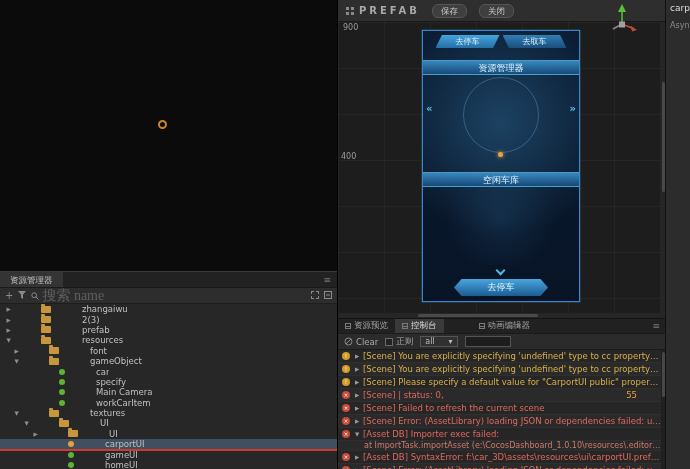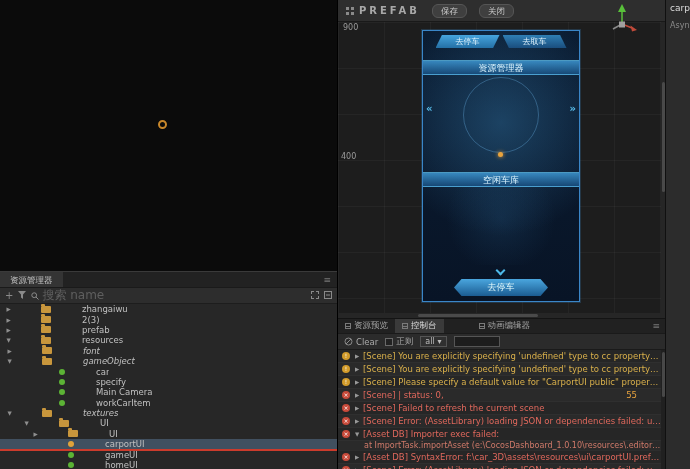--- a/index.html
+++ b/index.html
@@ -12,25 +12,25 @@
   .orb{position:absolute;left:158px;top:120px;width:9px;height:9px;border:2px solid #c8872b;border-radius:50%;}
 
   
   .assets{position:absolute;left:0;top:271px;width:337px;height:198px;background:#272727;border-top:1px solid #3a3a3a;}
   .a-tabbar{height:16px;background:#222;display:flex;align-items:stretch;border-bottom:1px solid #1a1a1a;}
   .a-tab{background:#343434;color:#c5c5c5;font-size:8.5px;line-height:16px;padding:0 10px;}
   .a-menu{margin-left:auto;color:#777;font-size:9px;line-height:16px;padding:0 6px;}
   .a-toolbar{height:16px;background:#2d2d2d;border-bottom:1px solid #1d1d1d;display:flex;align-items:center;gap:5px;padding:0 5px;}
   .tb-ic{color:#8a8a8a;font-size:10px;line-height:10px;}
   .tb-search{display:flex;align-items:center;gap:3px;flex:1;}
-  .ph{color:#5f5f5f;font-size:12px;}
+  .ph{color:#5f5f5f;font-size:14px;font-family:Liberation Serif, serif;}
   .tree{position:relative;height:166px;overflow:hidden;font-size:8.5px;color:#c0c0c0;}
   .trow{height:10.4px;display:flex;align-items:center;white-space:nowrap;gap:28px;}
   .trow.sel{background:#415060;}
-  .i0{padding-left:4px;}.i1{padding-left:5px;font-style:italic;}.i2{padding-left:22px;}.i3{padding-left:31px;}
+  .i0{padding-left:4px;}.i1{padding-left:12px;}.i2{padding-left:22px;}.i3{padding-left:31px;}
   .arr{width:9px;flex:none;font-size:5.5px;color:#8f8f8f;text-align:center;}
   .ficon{width:10px;height:7px;background:#c8963c;border-radius:1px;position:relative;margin-right:3px;flex:none;}
   .ficon::before{content:"";position:absolute;top:-2px;left:0;width:4px;height:2px;background:#c8963c;border-radius:1px 1px 0 0;}
   .dot{width:6px;height:6px;border-radius:50%;background:#5cb335;margin-right:3px;flex:none;}
   .dot.orange{background:#e0a23a;}
   .tl{overflow:hidden;text-overflow:ellipsis;}
   .redline{position:absolute;left:0;top:145px;width:337px;height:2px;background:#cc3b2c;}
 
   
   .right{position:absolute;left:337px;top:0;width:328px;height:469px;background:#1e1e1e;border-left:1px solid #000;}
@@ -86,21 +86,21 @@
   .c-tabs{height:15px;background:#212121;display:flex;align-items:stretch;border-bottom:1px solid #1a1a1a;}
   .c-tab{display:flex;align-items:center;padding:0 7px;font-size:8.5px;color:#a5a5a5;}
   .c-tab.active{background:#3a3a3a;color:#ddd;}
   .c-tab.gap{margin-left:28px;}
   .tic{width:6px;height:6px;border:1px solid #7a7a7a;margin-right:3px;flex:none;position:relative;}
   .tic::after{content:"";position:absolute;left:0;right:0;top:2px;height:1px;background:#7a7a7a;}
   .c-menu{margin-left:auto;color:#777;font-size:9px;line-height:15px;padding:0 6px;}
   .c-toolbar{height:16px;background:#2b2b2b;border-bottom:1px solid #1a1a1a;display:flex;align-items:center;gap:7px;padding:0 6px;font-size:8.5px;color:#aaa;}
   .cbx{width:8px;height:8px;border:1px solid #6a6a6a;background:#222;flex:none;}
   .ck{display:flex;align-items:center;gap:3px;}
-  .selbox{display:flex;align-items:center;gap:3px;border:1px solid #555;background:#303030;padding:0 4px;height:11px;font-size:8px;color:#bbb;}
+  .selbox{display:flex;align-items:center;gap:14px;border:1px solid #555;background:#303030;padding:0 4px;height:11px;font-size:8px;color:#bbb;}
   .sbox{width:46px;height:11px;border:1px solid #555;background:#1d1d1d;}
   .c-logs{position:absolute;left:0;top:31px;width:323px;height:120px;overflow:hidden;font-size:8.5px;}
   .lrow{height:13px;display:flex;align-items:center;padding-left:4px;border-bottom:1px solid #2f2f2f;position:relative;white-space:nowrap;}
   .lrow:nth-child(even){background:#2a2a2a;}
   .lic{width:8px;height:8px;border-radius:50%;flex:none;font-size:6px;line-height:8px;text-align:center;color:#fff;margin-right:3px;}
   .lic.w{background:#d29b2a;}
   .lic.e{background:#c84a3a;}
   .lexp{width:8px;flex:none;font-size:5.5px;color:#999;text-align:center;margin-right:2px;}
   .ltx{overflow:hidden;text-overflow:ellipsis;}
   .ltx.w{color:#d9b04b;}

